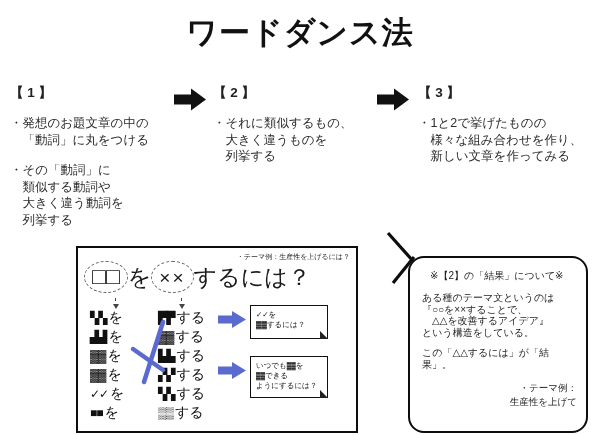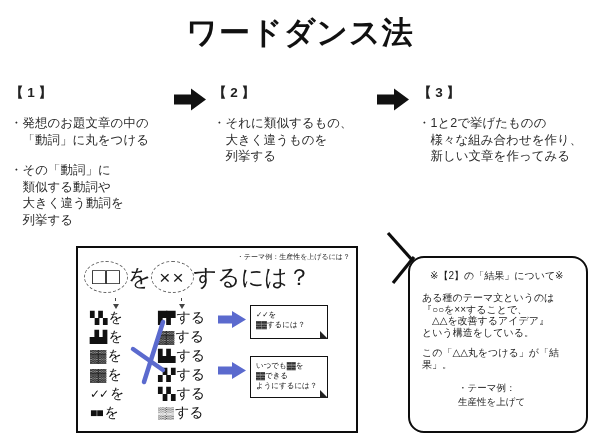--- a/index.html
+++ b/index.html
@@ -66,21 +66,21 @@
   .note2 { top:108px; min-height:42px;font-family:Liberation Mono, monospace; }
 
   
   .callout {
     position:absolute; left:408px; top:256px; width:180px; height:177px;
     border:2.5px solid #0d0d0d; border-radius:16px; background:#fff;
     padding:11px 9px 0 12px; color:#1d1d1d;
   }
   .c-heading { font-size:10px; margin:0 0 9px 8px; }
   .c-para { font-size:10px; line-height:11.5px; white-space:pre-line; margin-bottom:9px; }
-  .c-example { margin-left:36px; font-size:9.5px; line-height:13.5px; margin-top:11px; }
+  .c-example { margin-left:36px; font-size:9.5px; line-height:13.5px; margin-top:11px;text-align:right; }
   .c-example .u { text-decoration:underline; }
   .callout-tail { position:absolute; left:383px; top:226px; }
 </style>
 </head>
 <body>
 
 <div class="slide">
 
   <h1 class="title">ワードダンス法</h1>
 
@@ -215,20 +215,20 @@
     <line x1="5" y1="7" x2="30" y2="35" stroke="#0d0d0d" stroke-width="3.2"></line>
     <line x1="10" y1="57" x2="31" y2="31" stroke="#0d0d0d" stroke-width="3.2"></line>
   </svg>
 
   <div class="callout">
     <div class="c-heading">※【2】の「結果」について※</div>
     <div class="c-para">ある種のテーマ文というのは
 『○○を××することで、
 　△△を改善するアイデア』
 という構造をしている。</div>
-    <div class="c-para">この「△△丸をつける」が「結果」。</div>
+    <div class="c-para">この「△△するには」が「結果」。</div>
     <div class="c-example">
       <div>・テーマ例：</div>
       <div>生産性を上げて</div>
     </div>
   </div>
 
 </div>
 
 </body></html>

